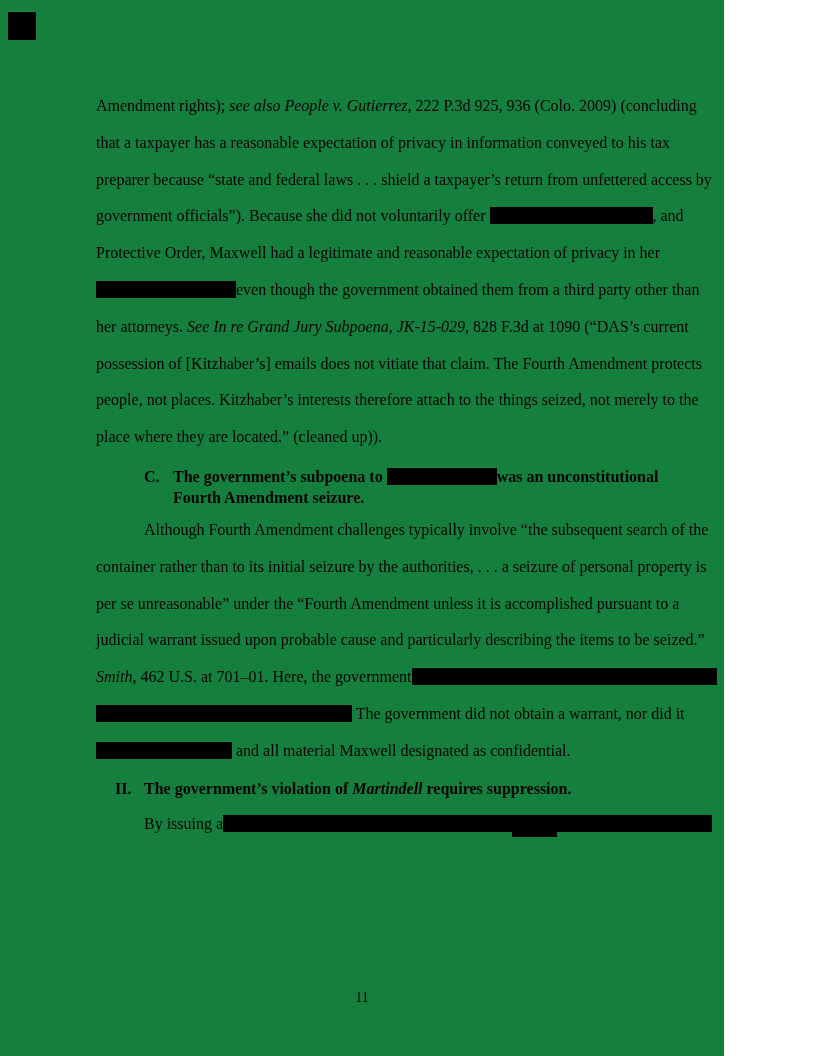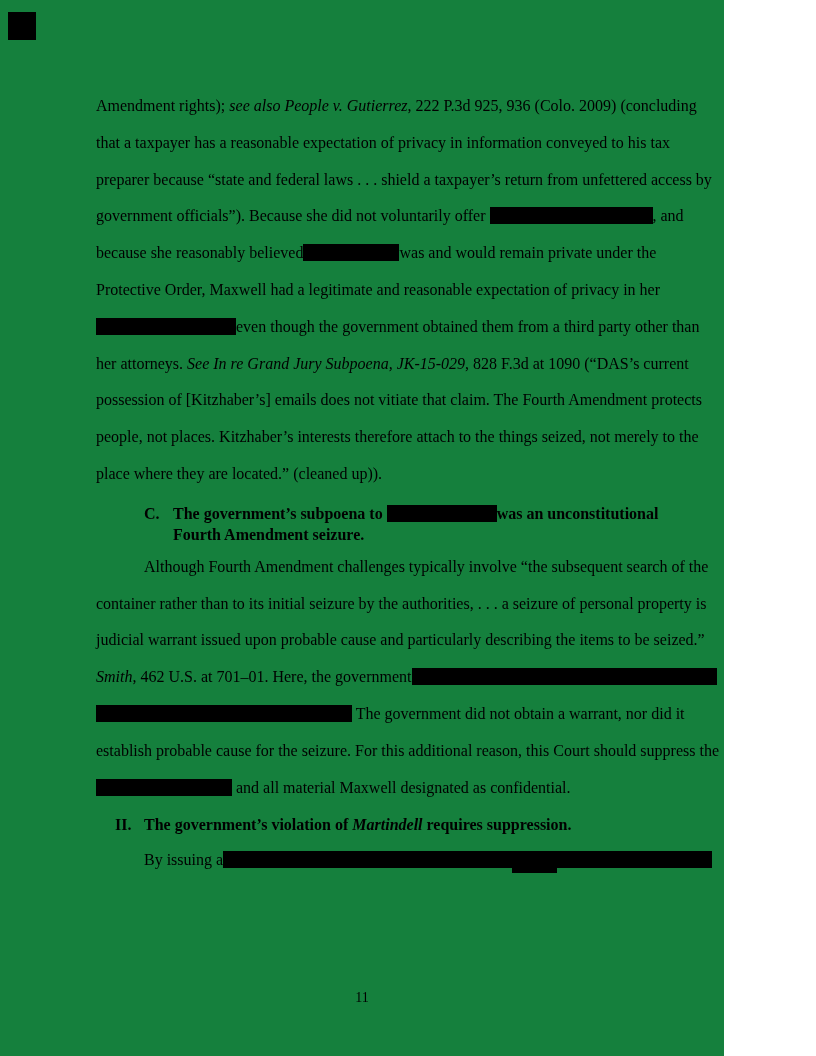--- a/index.html
+++ b/index.html
@@ -35,40 +35,39 @@
 <body>
 
 <div class="page">
   <div class="corner-mark"></div>
   <div class="content" id="doc">
       <div class="block body">
         <div class="line"><span class="seg">Amendment rights); </span><span class="seg italic">see also People v. Gutierrez</span><span class="seg">, 222 P.3d 925, 936 (Colo. 2009) (concluding</span></div>
         <div class="line"><span class="seg">that a taxpayer has a reasonable expectation of privacy in information conveyed to his tax</span></div>
         <div class="line"><span class="seg">preparer because “state and federal laws . . . shield a taxpayer’s return from unfettered access by</span></div>
         <div class="line"><span class="seg">government officials”). Because she did not voluntarily offer </span><span class="redact" style="width: 163px;"></span><span class="seg">, and</span></div>
-        <div class="line"><span class="seg">because she reasonably believed</span><span class="redact" style="width: 96px;"></span><span class="seg">was and would remain private under the</span></div>
         <div class="line"><span class="seg">Protective Order, Maxwell had a legitimate and reasonable expectation of privacy in her</span></div>
         <div class="line"><span class="redact" style="width: 140px;"></span><span class="seg">even though the government obtained them from a third party other than</span></div>
         <div class="line"><span class="seg">her attorneys. </span><span class="seg italic">See In re Grand Jury Subpoena, JK-15-029</span><span class="seg">, 828 F.3d at 1090 (“DAS’s current</span></div>
         <div class="line"><span class="seg">possession of [Kitzhaber’s] emails does not vitiate that claim. The Fourth Amendment protects</span></div>
         <div class="line"><span class="seg">people, not places. Kitzhaber’s interests therefore attach to the things seized, not merely to the</span></div>
         <div class="line"><span class="seg">place where they are located.” (cleaned up)).</span></div>
       </div>
       <div class="block heading lvl-letter">
         <span class="hlabel">C.</span>
         <div class="line"><span class="seg bold">The government’s subpoena to </span><span class="redact" style="width: 110px;"></span><span class="seg bold">was an unconstitutional</span></div>
         <div class="line"><span class="seg bold">Fourth Amendment seizure.</span></div>
       </div>
       <div class="block body">
         <div class="line" style="padding-left: 48px;"><span class="seg">Although Fourth Amendment challenges typically involve “the subsequent search of the</span></div>
         <div class="line"><span class="seg">container rather than to its initial seizure by the authorities, . . . a seizure of personal property is</span></div>
+        <div class="line"><span class="seg">per se unreasonable” under the “Fourth Amendment unless it is accomplished pursuant to a</span></div>
         <div class="line"><span class="seg">judicial warrant issued upon probable cause and particularly describing the items to be seized.”</span></div>
         <div class="line"><span class="seg italic">Smith</span><span class="seg">, 462 U.S. at 701–01. Here, the government</span><span class="redact" style="width: 305px;"></span></div>
         <div class="line"><span class="redact" style="width: 256px;"></span><span class="seg"> The government did not obtain a warrant, nor did it</span></div>
-        <div class="line"><span class="seg">establish probable cause for the seizure. For this additional reason, this Court should suppress the</span></div>
         <div class="line"><span class="redact" style="width: 136px;"></span><span class="seg"> and all material Maxwell designated as confidential.</span></div>
       </div>
       <div class="block heading lvl-roman">
         <span class="hlabel">II.</span>
         <div class="line"><span class="seg bold">The government’s violation of </span><span class="seg bold italic">Martindell</span><span class="seg bold"> requires suppression.</span></div>
       </div>
       <div class="block body">
         <div class="line" style="padding-left: 48px;"><span class="seg">By issuing a</span><span class="redact" style="width: 489px;"><span class="redact-tab"></span></span></div>
       </div>
     </div>

